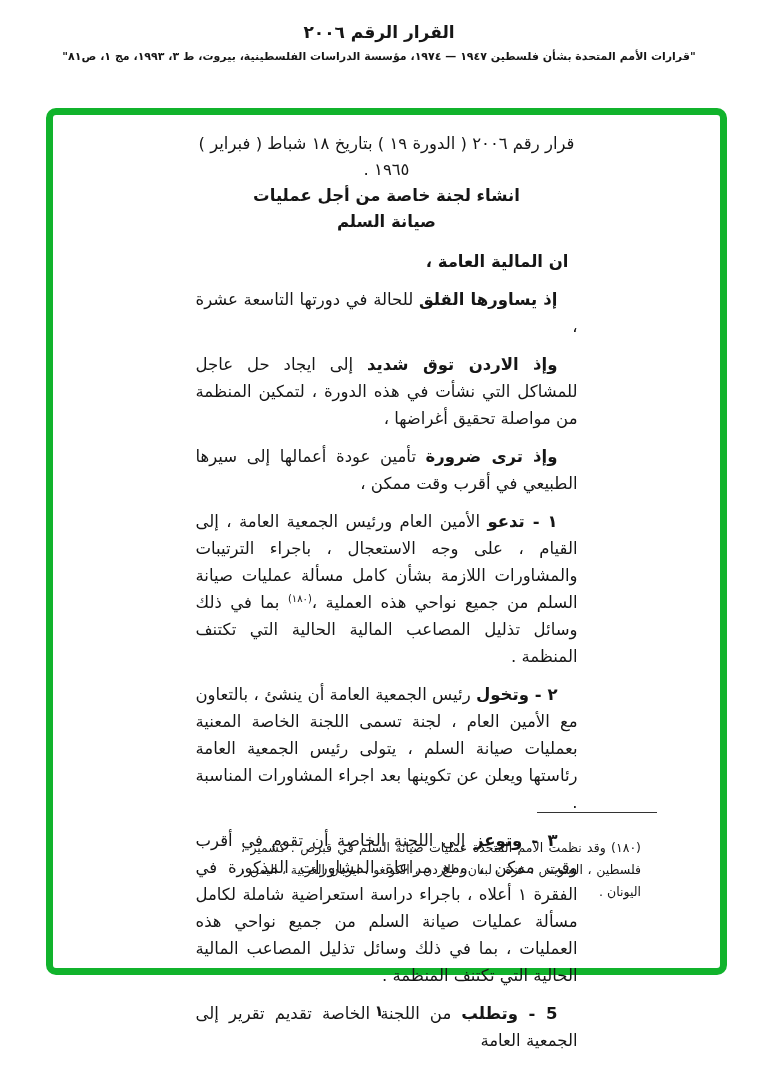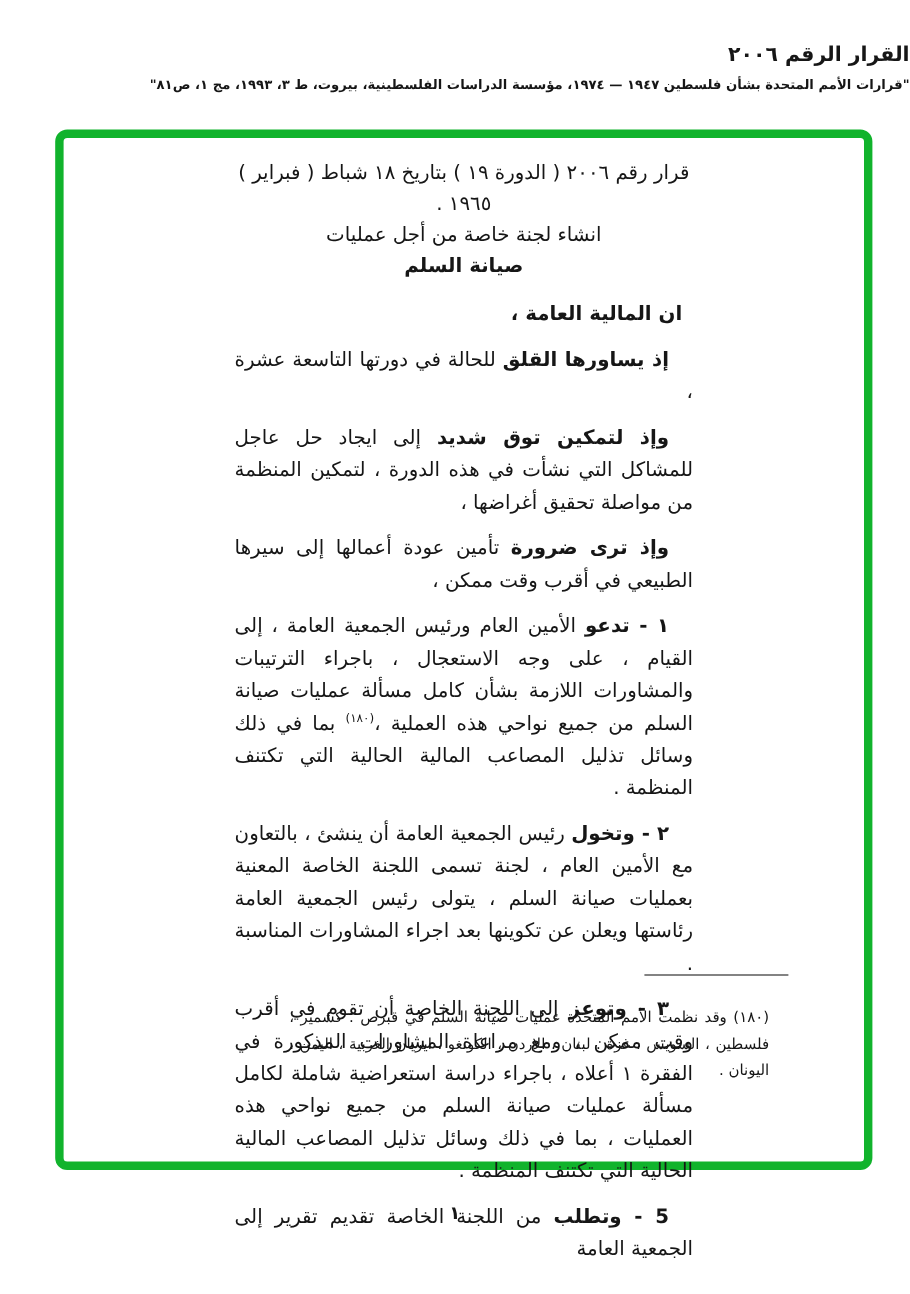--- a/index.html
+++ b/index.html
@@ -12,24 +12,24 @@
     width: 758px;
     height: 1078px;
     font-family: "DejaVu Sans", sans-serif;
     color: #161616;
     overflow: hidden;
   }
 
   
   .doc-header {
     position: absolute;
-    top: 36px;
+    top: 22px;
     left: 0;
     width: 100%;
-    text-align: right;
+    text-align: center;
     direction: rtl;
   }
   .doc-header .main-title {
     font-size: 17px;
     font-weight: bold;
     letter-spacing: 1px;
     margin: 0 0 8px 0;
   }
   .doc-header .source-line {
     font-size: 11px;
@@ -60,21 +60,21 @@
     width: 404px;
     direction: rtl;
   }
   .res-title {
     text-align: center;
     font-size: 16.5px;
     line-height: 26px;
     margin: 0;
   }
   .res-title .t1 { font-weight: normal; display: block; }
-  .res-title .t2 { font-weight: normal; display: block; }
+  .res-title .t2 { font-weight: bold; display: block; }
   .res-title .t3 { font-weight: bold; display: block; }
 
   .opening-line {
     margin: 13px 0 0 0;
     font-size: 16.5px;
     line-height: 27px;
     font-weight: bold;
     text-indent: 20px;
   }
   .paragraphs { margin: 0; }
@@ -139,21 +139,21 @@
       <span class="t1">قرار رقم ٢٠٠٦ ( الدورة ١٩ ) بتاريخ ١٨ شباط ( فبراير ) ١٩٦٥ .</span>
       <span class="t2">انشاء لجنة خاصة من أجل عمليات</span>
       <span class="t3">صيانة السلم</span>
     </p>
 
     <p class="opening-line">ان المالية العامة ،</p>
 
     <div class="paragraphs">
   <p class="para"><b class="lead">إذ يساورها القلق</b><span class="rest"> للحالة في دورتها التاسعة عشرة ،</span></p>
 
-  <p class="para"><b class="lead">وإذ لتمكين توق شديد</b><span class="rest"> إلى ايجاد حل عاجل للمشاكل التي نشأت في هذه الدورة ، لتمكين المنظمة من مواصلة تحقيق أغراضها ،</span></p>
+  <p class="para"><b class="lead">وإذ الاردن توق شديد</b><span class="rest"> إلى ايجاد حل عاجل للمشاكل التي نشأت في هذه الدورة ، لتمكين المنظمة من مواصلة تحقيق أغراضها ،</span></p>
 
   <p class="para"><b class="lead">وإذ ترى ضرورة</b><span class="rest"> تأمين عودة أعمالها إلى سيرها الطبيعي في أقرب وقت ممكن ،</span></p>
 
   <p class="para"><b class="lead">١ - تدعو</b><span class="rest"> الأمين العام ورئيس الجمعية العامة ، إلى القيام ، على وجه الاستعجال ، باجراء الترتيبات والمشاورات اللازمة بشأن كامل مسألة عمليات صيانة السلم من جميع نواحي هذه العملية ،</span><sup class="fnref">(١٨٠)</sup><span class="rest2"> بما في ذلك وسائل تذليل المصاعب المالية الحالية التي تكتنف المنظمة .</span></p>
 
   <p class="para"><b class="lead">٢ - وتخول</b><span class="rest"> رئيس الجمعية العامة أن ينشئ ، بالتعاون مع الأمين العام ، لجنة تسمى اللجنة الخاصة المعنية بعمليات صيانة السلم ، يتولى رئيس الجمعية العامة رئاستها ويعلن عن تكوينها بعد اجراء المشاورات المناسبة .</span></p>
 
   <p class="para"><b class="lead">٣ - وتوعز</b><span class="rest"> إلى اللجنة الخاصة أن تقوم في أقرب وقت ممكن ، ومع مراعاة المشاورات المذكورة في الفقرة ١ أعلاه ، باجراء دراسة استعراضية شاملة لكامل مسألة عمليات صيانة السلم من جميع نواحي هذه العمليات ، بما في ذلك وسائل تذليل المصاعب المالية الحالية التي تكتنف المنظمة .</span></p>
 
   <p class="para"><b class="lead">5 - وتطلب</b><span class="rest"> من اللجنة الخاصة تقديم تقرير إلى الجمعية العامة</span></p>

